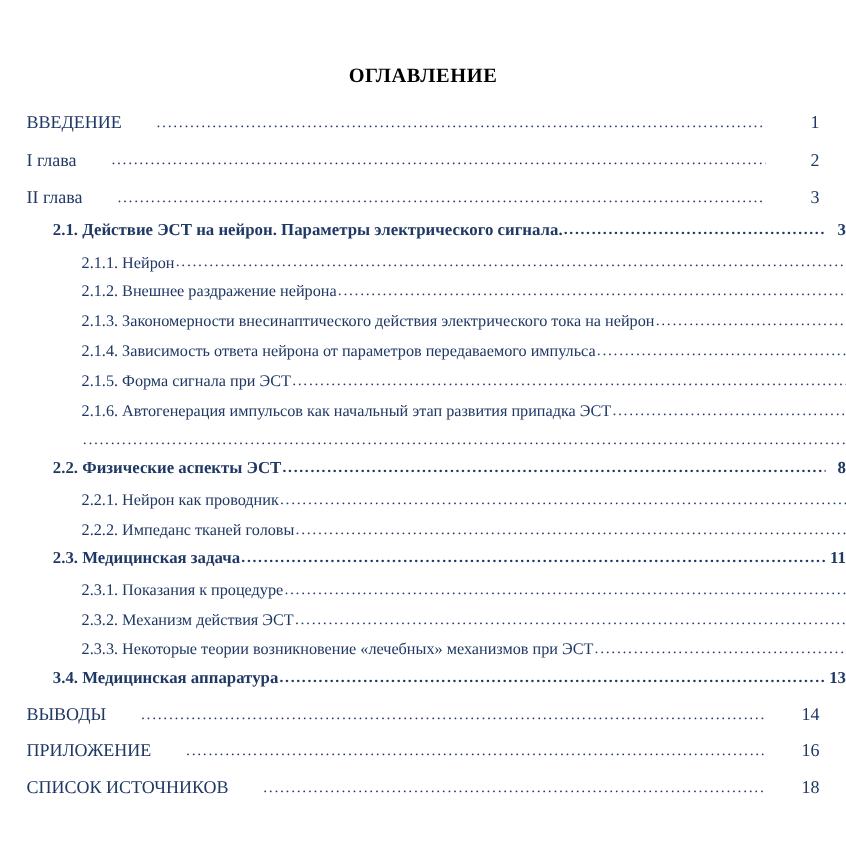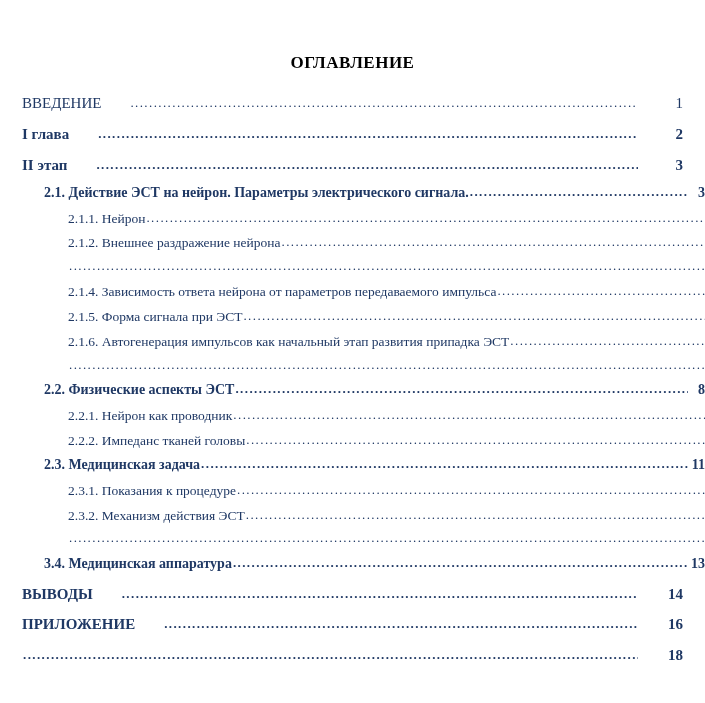--- a/index.html
+++ b/index.html
@@ -76,57 +76,58 @@
     font-size: 14px;
     margin-left: 22px;
     margin-bottom: 5px;
     font-weight: bold;
   }
   .lvl-2 {
     font-size: 13.5px;
     margin-left: 46px;
     margin-bottom: 5px;
   }
-  .spacer-top { margin-top: 9px; font-weight: bold; }
+  .spacer-top { margin-top: 9px; }
 </style>
 </head>
 <body>
 
 <div class="page">
   <div class="doc-title">ОГЛАВЛЕНИЕ</div>
   <div class="toc" id="toc">
       <div class="toc-entry lvl-0">
         <span class="toc-text">ВВЕДЕНИЕ</span>
         <span class="toc-dots">...............................................................................................................................................................</span>
         <span class="toc-page">1</span>
       </div>
       <div class="toc-entry lvl-0 spacer-top">
         <span class="toc-text">I глава</span>
         <span class="toc-dots">...............................................................................................................................................................</span>
         <span class="toc-page">2</span>
       </div>
       <div class="toc-entry lvl-0 spacer-top">
-        <span class="toc-text">II этап</span>
+        <span class="toc-text">II глава</span>
         <span class="toc-dots">...............................................................................................................................................................</span>
         <span class="toc-page">3</span>
       </div>
       <div class="toc-entry lvl-1">
         <span class="toc-text">2.1. Действие ЭСТ на нейрон. Параметры электрического сигнала.</span>
         <span class="toc-dots">...............................................................................................................................................................</span>
         <span class="toc-page">3</span>
       </div>
       <div class="toc-entry lvl-2">
         <span class="toc-text">2.1.1. Нейрон</span>
         <span class="toc-dots">...............................................................................................................................................................</span>
       </div>
       <div class="toc-entry lvl-2">
         <span class="toc-text">2.1.2. Внешнее раздражение нейрона</span>
         <span class="toc-dots">...............................................................................................................................................................</span>
       </div>
       <div class="toc-entry lvl-2">
+        <span class="toc-text">2.1.3. Закономерности внесинаптического действия электрического тока на нейрон</span>
         <span class="toc-dots">...............................................................................................................................................................</span>
       </div>
       <div class="toc-entry lvl-2">
         <span class="toc-text">2.1.4. Зависимость ответа нейрона от параметров передаваемого импульса</span>
         <span class="toc-dots">...............................................................................................................................................................</span>
       </div>
       <div class="toc-entry lvl-2">
         <span class="toc-text">2.1.5. Форма сигнала при ЭСТ</span>
         <span class="toc-dots">...............................................................................................................................................................</span>
       </div>
@@ -157,35 +158,37 @@
       </div>
       <div class="toc-entry lvl-2">
         <span class="toc-text">2.3.1. Показания к процедуре</span>
         <span class="toc-dots">...............................................................................................................................................................</span>
       </div>
       <div class="toc-entry lvl-2">
         <span class="toc-text">2.3.2. Механизм действия ЭСТ</span>
         <span class="toc-dots">...............................................................................................................................................................</span>
       </div>
       <div class="toc-entry lvl-2">
+        <span class="toc-text">2.3.3. Некоторые теории возникновение «лечебных» механизмов при ЭСТ</span>
         <span class="toc-dots">...............................................................................................................................................................</span>
       </div>
       <div class="toc-entry lvl-1">
         <span class="toc-text">3.4. Медицинская аппаратура</span>
         <span class="toc-dots">...............................................................................................................................................................</span>
         <span class="toc-page">13</span>
       </div>
       <div class="toc-entry lvl-0 spacer-top">
         <span class="toc-text">ВЫВОДЫ</span>
         <span class="toc-dots">...............................................................................................................................................................</span>
         <span class="toc-page">14</span>
       </div>
       <div class="toc-entry lvl-0 spacer-top">
         <span class="toc-text">ПРИЛОЖЕНИЕ</span>
         <span class="toc-dots">...............................................................................................................................................................</span>
         <span class="toc-page">16</span>
       </div>
       <div class="toc-entry lvl-0 spacer-top">
+        <span class="toc-text">СПИСОК ИСТОЧНИКОВ</span>
         <span class="toc-dots">...............................................................................................................................................................</span>
         <span class="toc-page">18</span>
       </div>
     </div>
 </div>
 
 </body></html>

